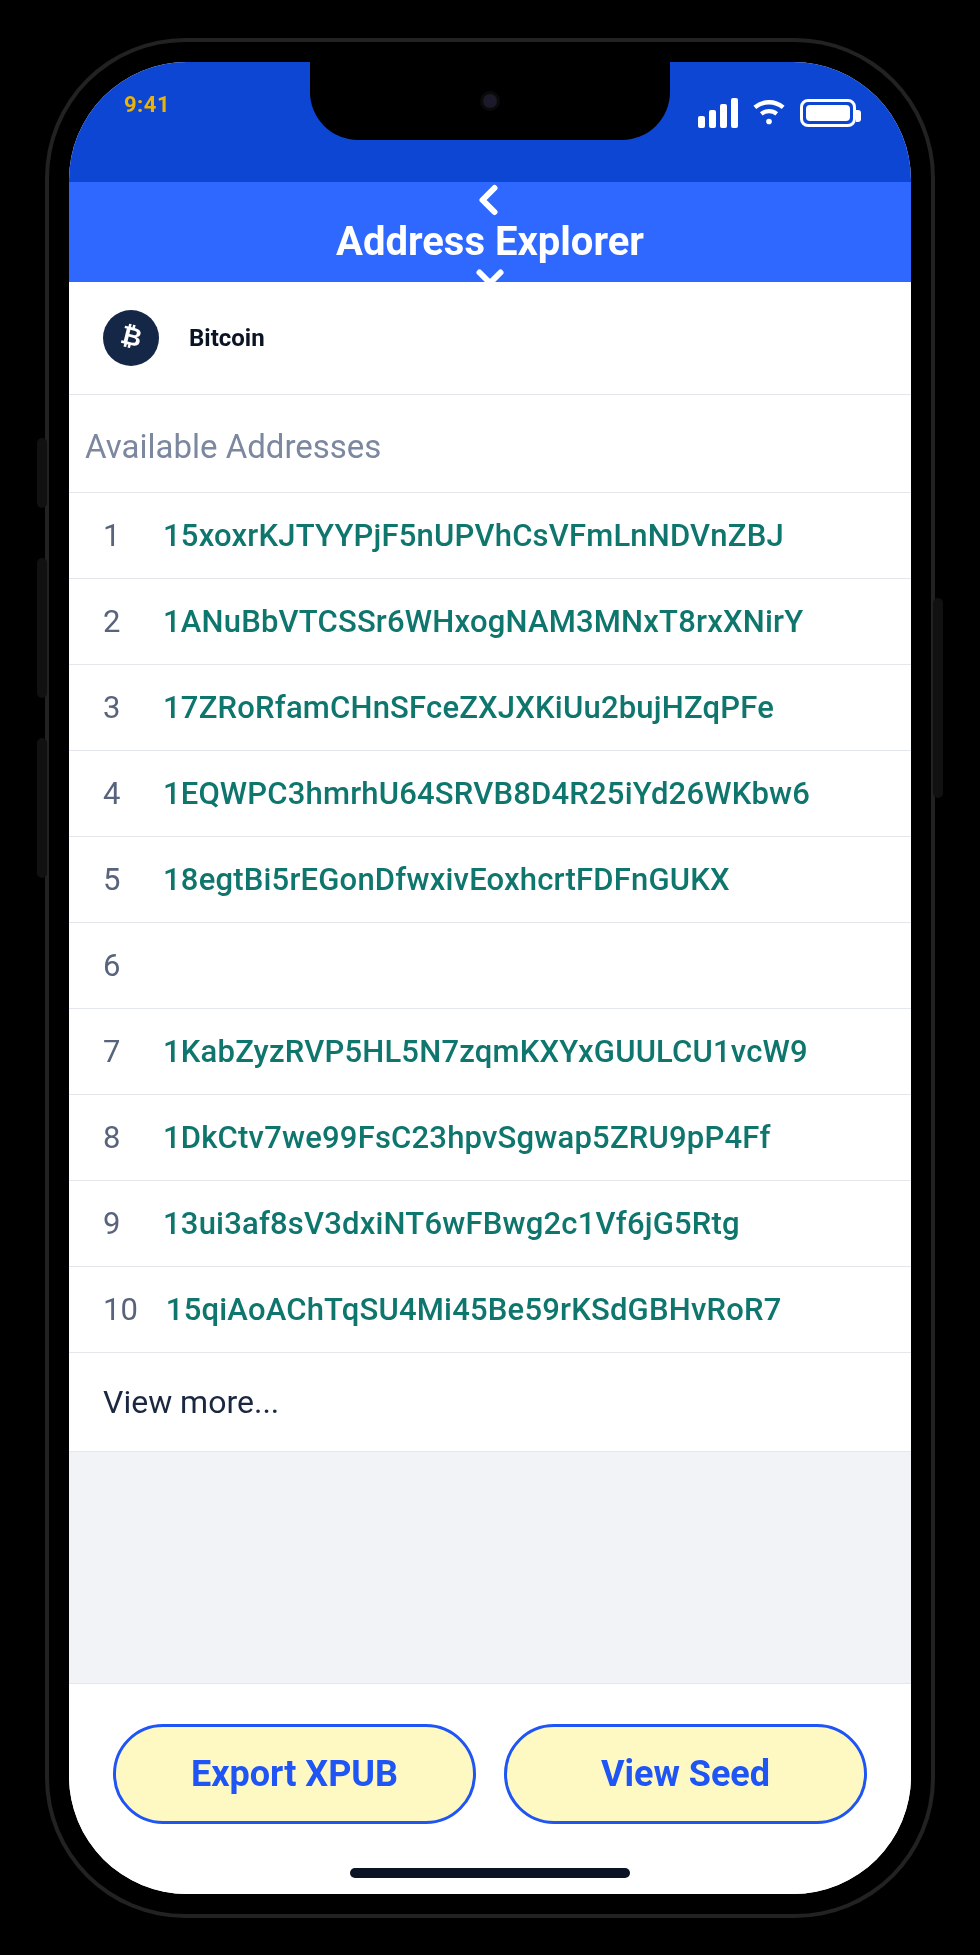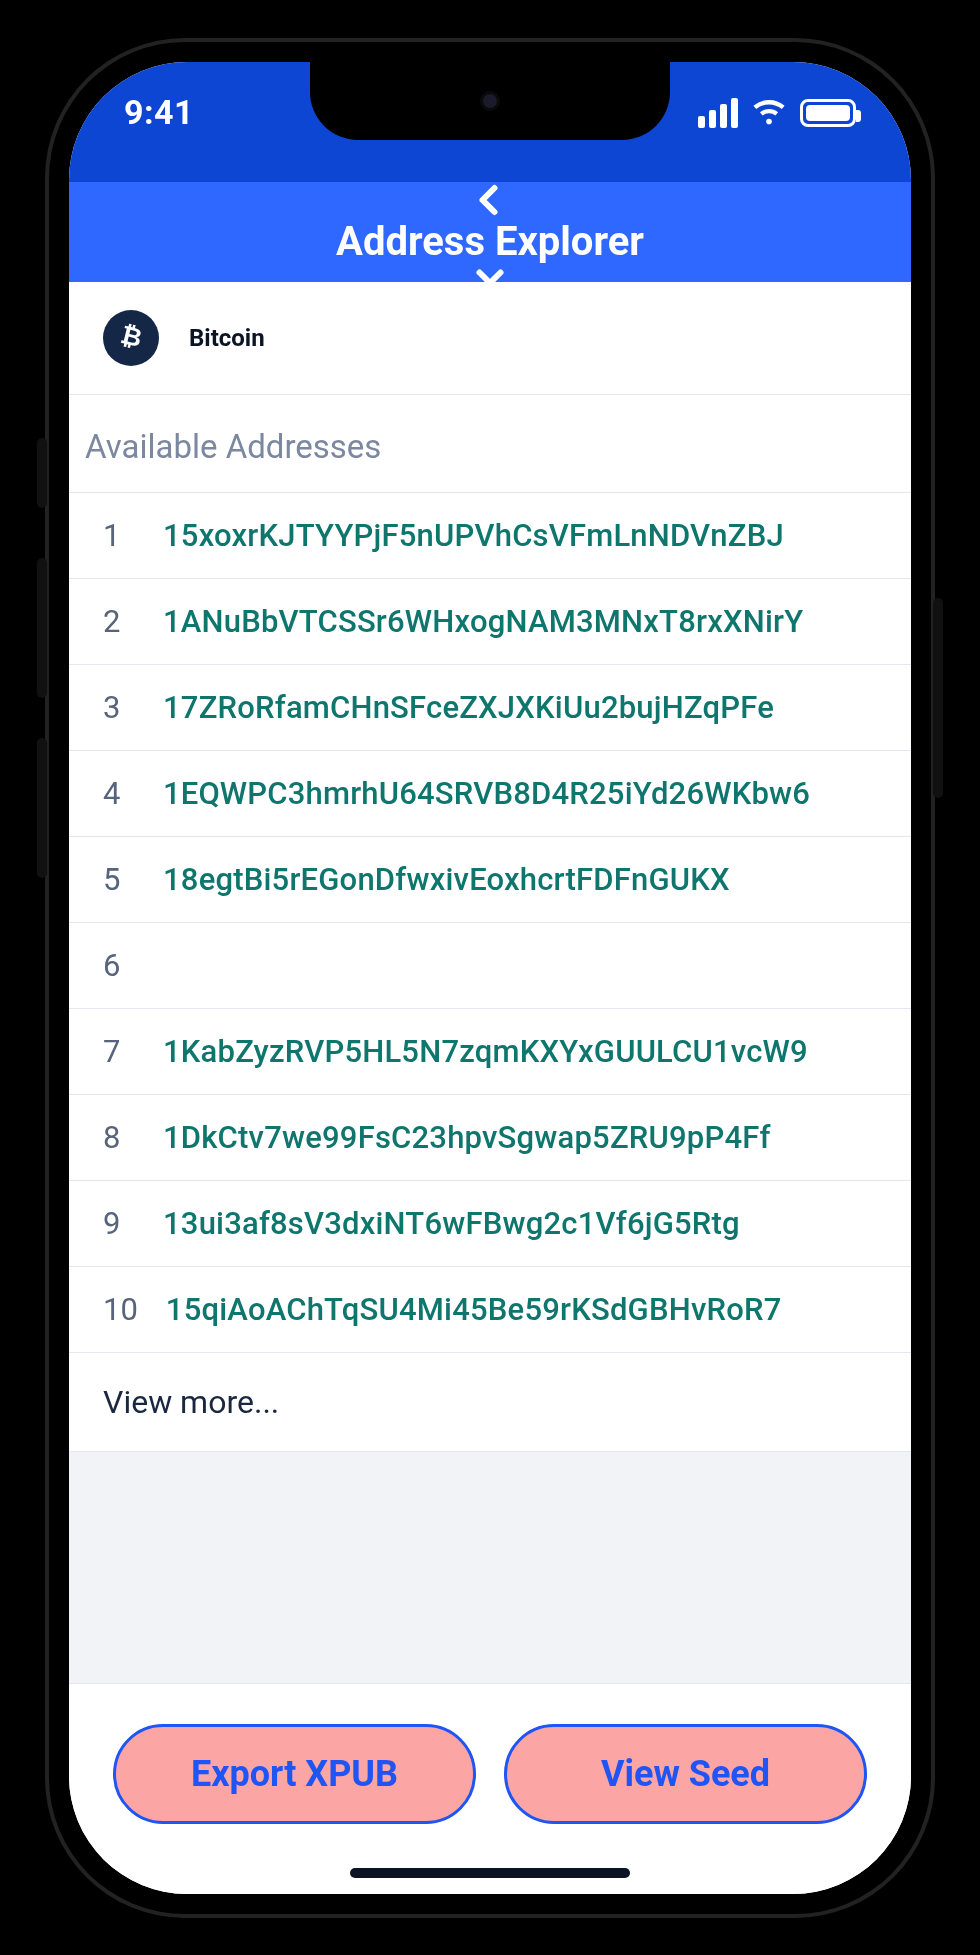--- a/index.html
+++ b/index.html
@@ -66,23 +66,23 @@
   }
 
   
   .statusbar {
     height: 120px;
     background: #0E46D4;
     display: flex;
     align-items: flex-start;
     padding: 30px 55px 0 55px;
     justify-content: space-between;
-    color: #ffffff;
+    color: #eab308;
     font-weight: 700;
-    font-size: 34px;
+    font-size: 22px;
     position: relative;
   }
   .statusbar .time { letter-spacing: 0.5px; }
   .status-icons { display:flex; align-items:center; gap:14px; margin-top:4px;}
   .bars { display:flex; align-items:flex-end; gap:4px; }
   .bars span { width:7px; background:#fff; border-radius:2px; display:block;}
   .bars span:nth-child(1){height:12px;}
   .bars span:nth-child(2){height:18px;}
   .bars span:nth-child(3){height:24px;}
   .bars span:nth-child(4){height:30px;}
@@ -185,21 +185,21 @@
   .pill-btn {
     flex:1;
     height: 100px;
     border: 3px solid #1F54F5;
     border-radius: 60px;
     display:flex; align-items:center; justify-content:center;
     color:#1F54F5;
     font-size: 36px;
     font-weight:700;
     cursor:pointer;
-    background:#fca5a5;
+    background:#fef9c3;
   }
 
   .home-indicator {
     position:absolute; bottom:16px; left:50%; transform:translateX(-50%);
     width: 280px; height:10px; background:#0b1424; border-radius:10px;
   }
 </style>
 </head>
 <body>
 

